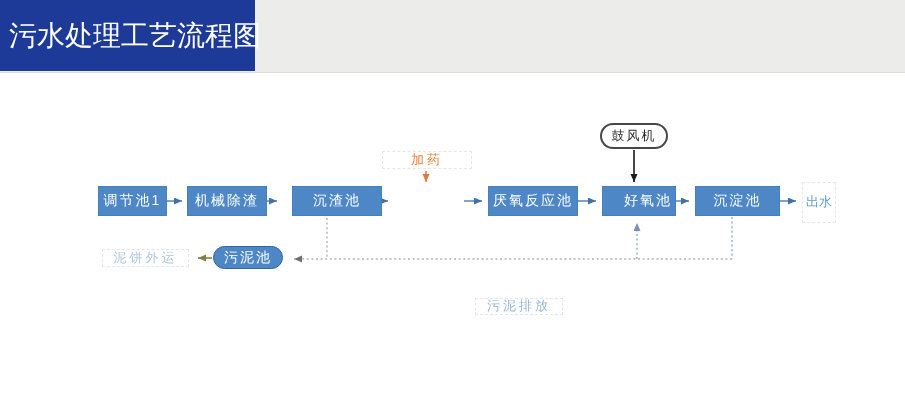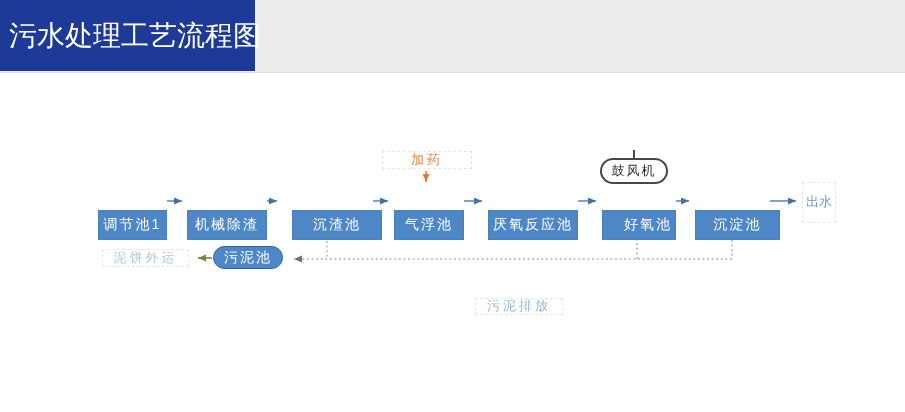--- a/index.html
+++ b/index.html
@@ -17,27 +17,26 @@
     padding-left:9px; box-sizing:border-box; font-size:28px; font-weight:500;
     white-space:nowrap;
   }
   .diagram { position:absolute; left:0; top:0; width:905px; height:412px; }
   svg.connectors { position:absolute; left:0; top:0; pointer-events:none; }
   .node {
     position:absolute; height:30px; background:#4e87c5; color:#ffffff;
     display:flex; align-items:center; justify-content:center;
     font-size:14px; letter-spacing:2px; box-sizing:border-box;
     border:1px solid #4680bd;
-    margin-top:24px;
   }
   .stadium { border-radius:13px; }
   .blower {
     position:absolute; background:#ffffff; border:2px solid #474747;
     color:#2b2b2b; font-size:13px; letter-spacing:2px;
-    display:flex; align-items:center; justify-content:center; box-sizing:border-box;margin-top:35px;
+    display:flex; align-items:center; justify-content:center; box-sizing:border-box;
   }
   .sludge-tank {
     position:absolute; background:#4e87c5; border:1px solid #31659e;
     color:#ffffff; font-size:14px; letter-spacing:2px;
     display:flex; align-items:center; justify-content:center; box-sizing:border-box;
     border-radius:12px;
   }
   .dashed-label {
     position:absolute; border:1px dashed #e6e6e6; box-sizing:border-box;
     display:flex; align-items:center; justify-content:center;
@@ -100,21 +99,20 @@
       <line x1="327" y1="218" x2="327" y2="258" stroke="#b3b3b3" stroke-width="1.4" stroke-dasharray="2 2.6"></line>
       <line x1="732" y1="217" x2="732" y2="259" stroke="#93acc7" stroke-width="1.4" stroke-dasharray="2 2.6"></line>
       <line x1="732" y1="259" x2="294" y2="259" stroke="#b3b3b3" stroke-width="1.4" stroke-dasharray="2 2.6" marker-end="url(#ah-gray)"></line>
 
       <line x1="637" y1="259" x2="637" y2="223" stroke="#93acc7" stroke-width="1.4" stroke-dasharray="2 2.6" marker-end="url(#ah-slate)"></line>
     </svg>
 
     <div class="node" style="left:98px;  top:186px; width:69px;">调节池1</div>
     <div class="node" style="left:187px; top:186px; width:80px;">机械除渣</div>
     <div class="node" style="left:292px; top:186px; width:90px;">沉渣池</div>
-    <div class="node" style="left:394px; top:186px; width:70px;">气浮池</div>
     <div class="node" style="left:488px; top:186px; width:90px;">厌氧反应池</div>
     <div class="node" style="left:602px; top:186px; width:74px;padding-left:18px;">好氧池</div>
     <div class="node" style="left:695px; top:186px; width:85px;">沉淀池</div>
 
     <div class="blower stadium" style="left:600px; top:123px; width:68px; height:26px;">鼓风机</div>
 
     <div class="sludge-tank" style="left:213px; top:246px; width:70px; height:23px;">污泥池</div>
 
     <div class="dashed-label lbl-dosing" style="left:382px; top:151px; width:90px; height:18px;">加药</div>
     <div class="dashed-label lbl-effluent" style="left:802px; top:182px; width:34px; height:41px;">出水</div>

